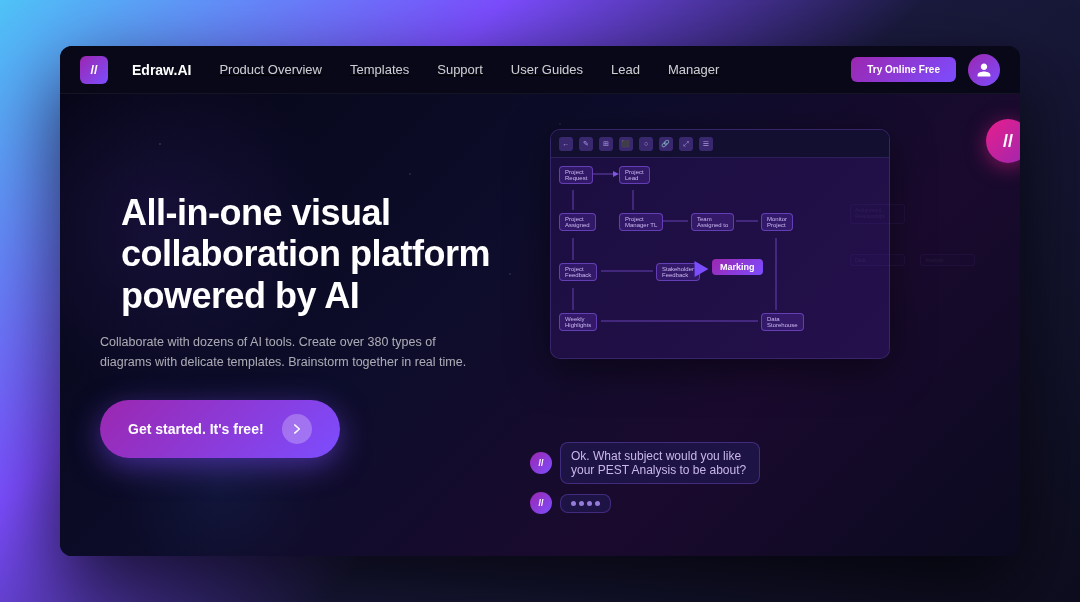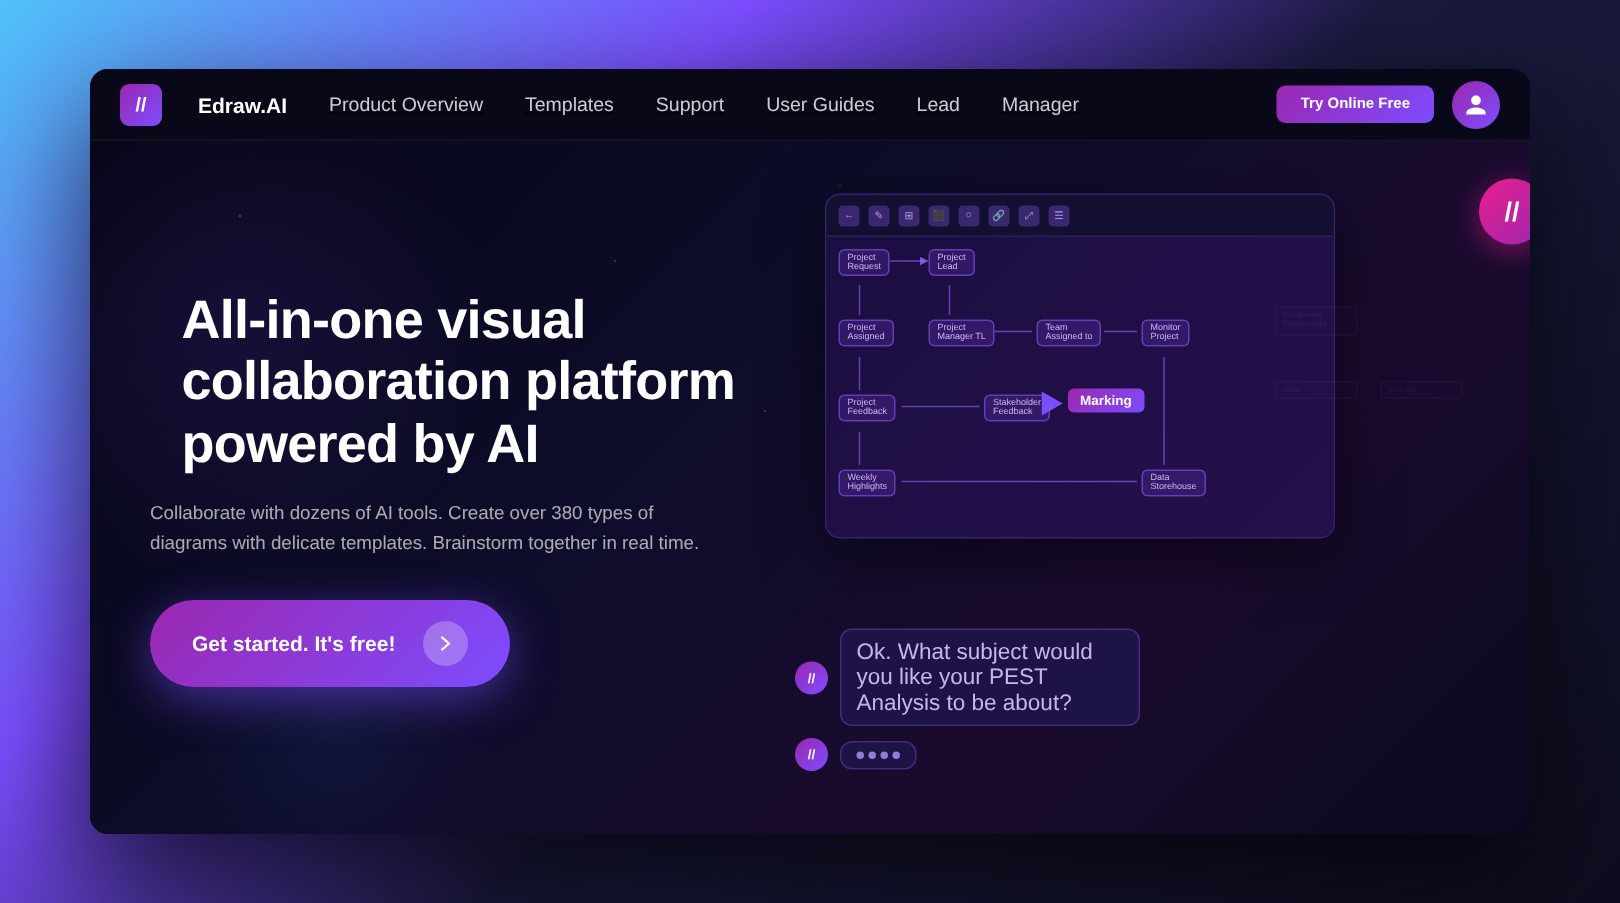--- a/index.html
+++ b/index.html
@@ -359,21 +359,21 @@
       color: white;
       font-weight: 900;
       flex-shrink: 0;
     }
 
     .chat-bubble {
       background: rgba(30, 20, 70, 0.95);
       border: 1px solid rgba(150, 100, 255, 0.3);
       border-radius: 8px;
       padding: 6px 10px;
-      font-size: 15px;
+      font-size: 12px;
       color: rgba(220, 200, 255, 0.9);
       max-width: 200px;
     }
 
     .chat-dots {
       display: flex;
       gap: 3px;
       align-items: center;
     }
 

